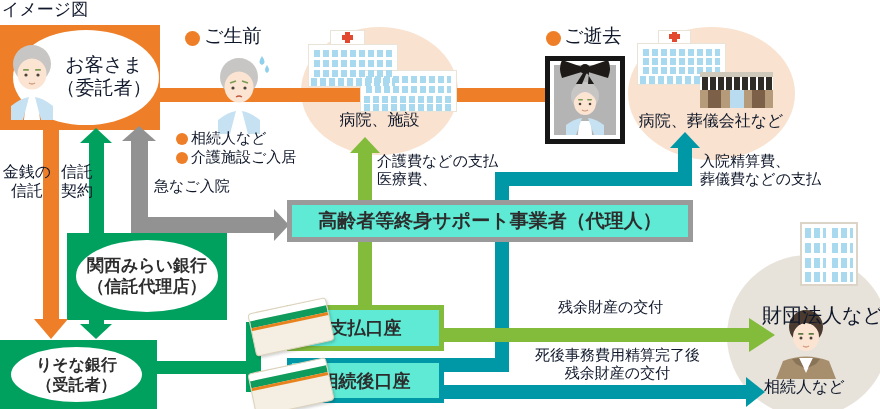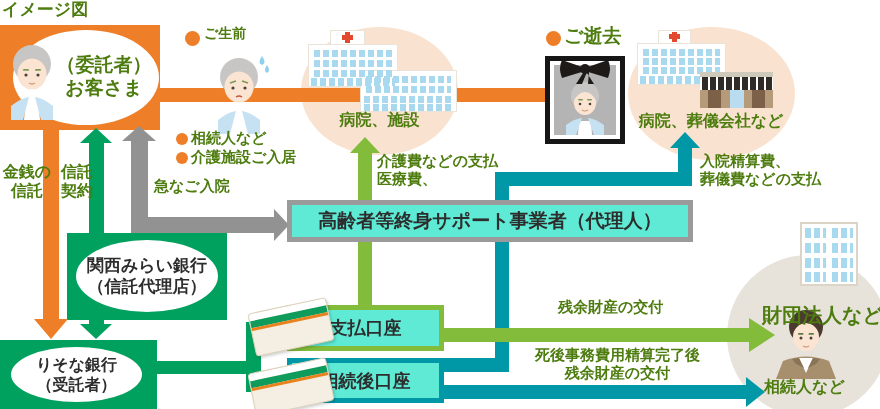--- a/index.html
+++ b/index.html
@@ -1,19 +1,19 @@
 <!DOCTYPE html>
 <html><head>
 <meta charset="utf-8">
 <style>
   html,body{margin:0;padding:0;background:#fff;}
   #stage{position:relative;width:880px;height:409px;overflow:hidden;background:#fff;
          font-family:"Liberation Sans","DejaVu Sans",sans-serif;color:#2d2d2d;}
   .abs{position:absolute;}
-  .lbl{position:absolute;font-weight:bold;color:#4d7c0f;white-space:nowrap;line-height:1.18;z-index:5;}
+  .lbl{position:absolute;font-weight:normal;color:#0f172a;white-space:nowrap;line-height:1.18;z-index:5;}
   .ctr{text-align:center;}
   .tri{position:absolute;width:0;height:0;}
   .bar{position:absolute;}
   .circle{position:absolute;border-radius:50%;}
   .ellipse{position:absolute;background:#fff;border-radius:50%;display:flex;flex-direction:column;
            align-items:center;justify-content:center;font-weight:bold;}
   .bullet{position:absolute;border-radius:50%;background:#ee7f28;z-index:4;}
   .bldg{position:absolute;background:#fff;border:1px solid #eae3d8;box-sizing:border-box;z-index:2;}
   .winrow{position:absolute;background:repeating-linear-gradient(90deg,#a9d9ef 0 6px,rgba(0,0,0,0) 6px 9px);z-index:3;}
   .boxwhite{position:absolute;background:#5eead4;box-sizing:border-box;display:flex;align-items:center;
@@ -34,39 +34,39 @@
 
   <div class="circle" style="left:301px;top:27px;width:157px;height:128px;background:#f9e3d0;z-index:0;"></div>
   <div class="circle" style="left:628px;top:27px;width:167px;height:133px;background:#f9e3d0;z-index:0;"></div>
   <div class="circle" style="left:727px;top:255px;width:162px;height:162px;background:#e8e3da;z-index:0;"></div>
 
   <div class="bar" style="left:158px;top:88px;width:390px;height:14px;background:#ee7f28;z-index:1;"></div>
 
   <div class="abs" style="left:0;top:25px;width:160px;height:105px;background:#ee7f28;z-index:1;"></div>
   <div class="ellipse" style="left:13px;top:30px;width:146px;height:95px;z-index:2;"></div>
   <div class="lbl ctr" style="left:48px;top:53px;width:112px;font-size:19px;line-height:23px;z-index:3;">
+    <div>お客さま</div>
     <div>（委託者）</div>
-    <div>お客さま</div>
   </div>
   <svg class="abs" style="left:4px;top:40px;z-index:3;" width="56" height="80" viewBox="0 0 56 80">
     <path d="M20 80 L22 58 L34 58 L36 80 Z" fill="#fff"></path>
     <path d="M7 80 L7 66 Q17 58 25 57 L19 80 Z" fill="#c5e1f2"></path>
     <path d="M49 80 L49 66 Q39 58 31 57 L37 80 Z" fill="#c5e1f2"></path>
     <circle cx="28" cy="24" r="19" fill="#c7c6c4"></circle>
     <ellipse cx="28" cy="34" rx="14.5" ry="15.5" fill="#fce4d3"></ellipse>
     <path d="M13 29 Q14 12 28 11 Q42 12 43 29 Q37 18 28 18 Q19 18 13 29 Z" fill="#c7c6c4"></path>
     <rect x="19" y="29" width="6" height="1.8" rx=".9" fill="#7d9a55"></rect>
     <rect x="31" y="29" width="6" height="1.8" rx=".9" fill="#7d9a55"></rect>
     <circle cx="22" cy="35" r="1.6" fill="#4c4238"></circle>
       <circle cx="34" cy="35" r="1.6" fill="#4c4238"></circle>
     <path d="M25 43 Q28 45 31 43" stroke="#d09a7c" stroke-width="1.4" fill="none"></path>
   </svg>
 
   <div class="bullet" style="left:185px;top:31px;width:15px;height:15px;"></div>
-  <div class="lbl" style="left:204px;top:25px;font-size:14px;">ご生前</div>
+  <div class="lbl" style="left:204px;top:25px;font-size:19px;">ご生前</div>
 
   <svg class="abs" style="left:206px;top:50px;z-index:3;" width="66" height="84" viewBox="0 0 66 84">
     <path d="M25 84 L27 62 L39 62 L41 84 Z" fill="#fff"></path>
     <path d="M12 84 L12 70 Q22 62 30 61 L24 84 Z" fill="#c5e1f2"></path>
     <path d="M54 84 L54 70 Q44 62 36 61 L42 84 Z" fill="#c5e1f2"></path>
     <circle cx="33" cy="27" r="19" fill="#c7c6c4"></circle>
     <ellipse cx="33" cy="37" rx="14.5" ry="15.5" fill="#fce4d3"></ellipse>
     <path d="M18 32 Q19 15 33 14 Q47 15 48 32 Q42 21 33 21 Q24 21 18 32 Z" fill="#c7c6c4"></path>
     <path d="M24 33 L30 31" stroke="#7d9a55" stroke-width="1.8"></path>
     <path d="M42 33 L36 31" stroke="#7d9a55" stroke-width="1.8"></path>

